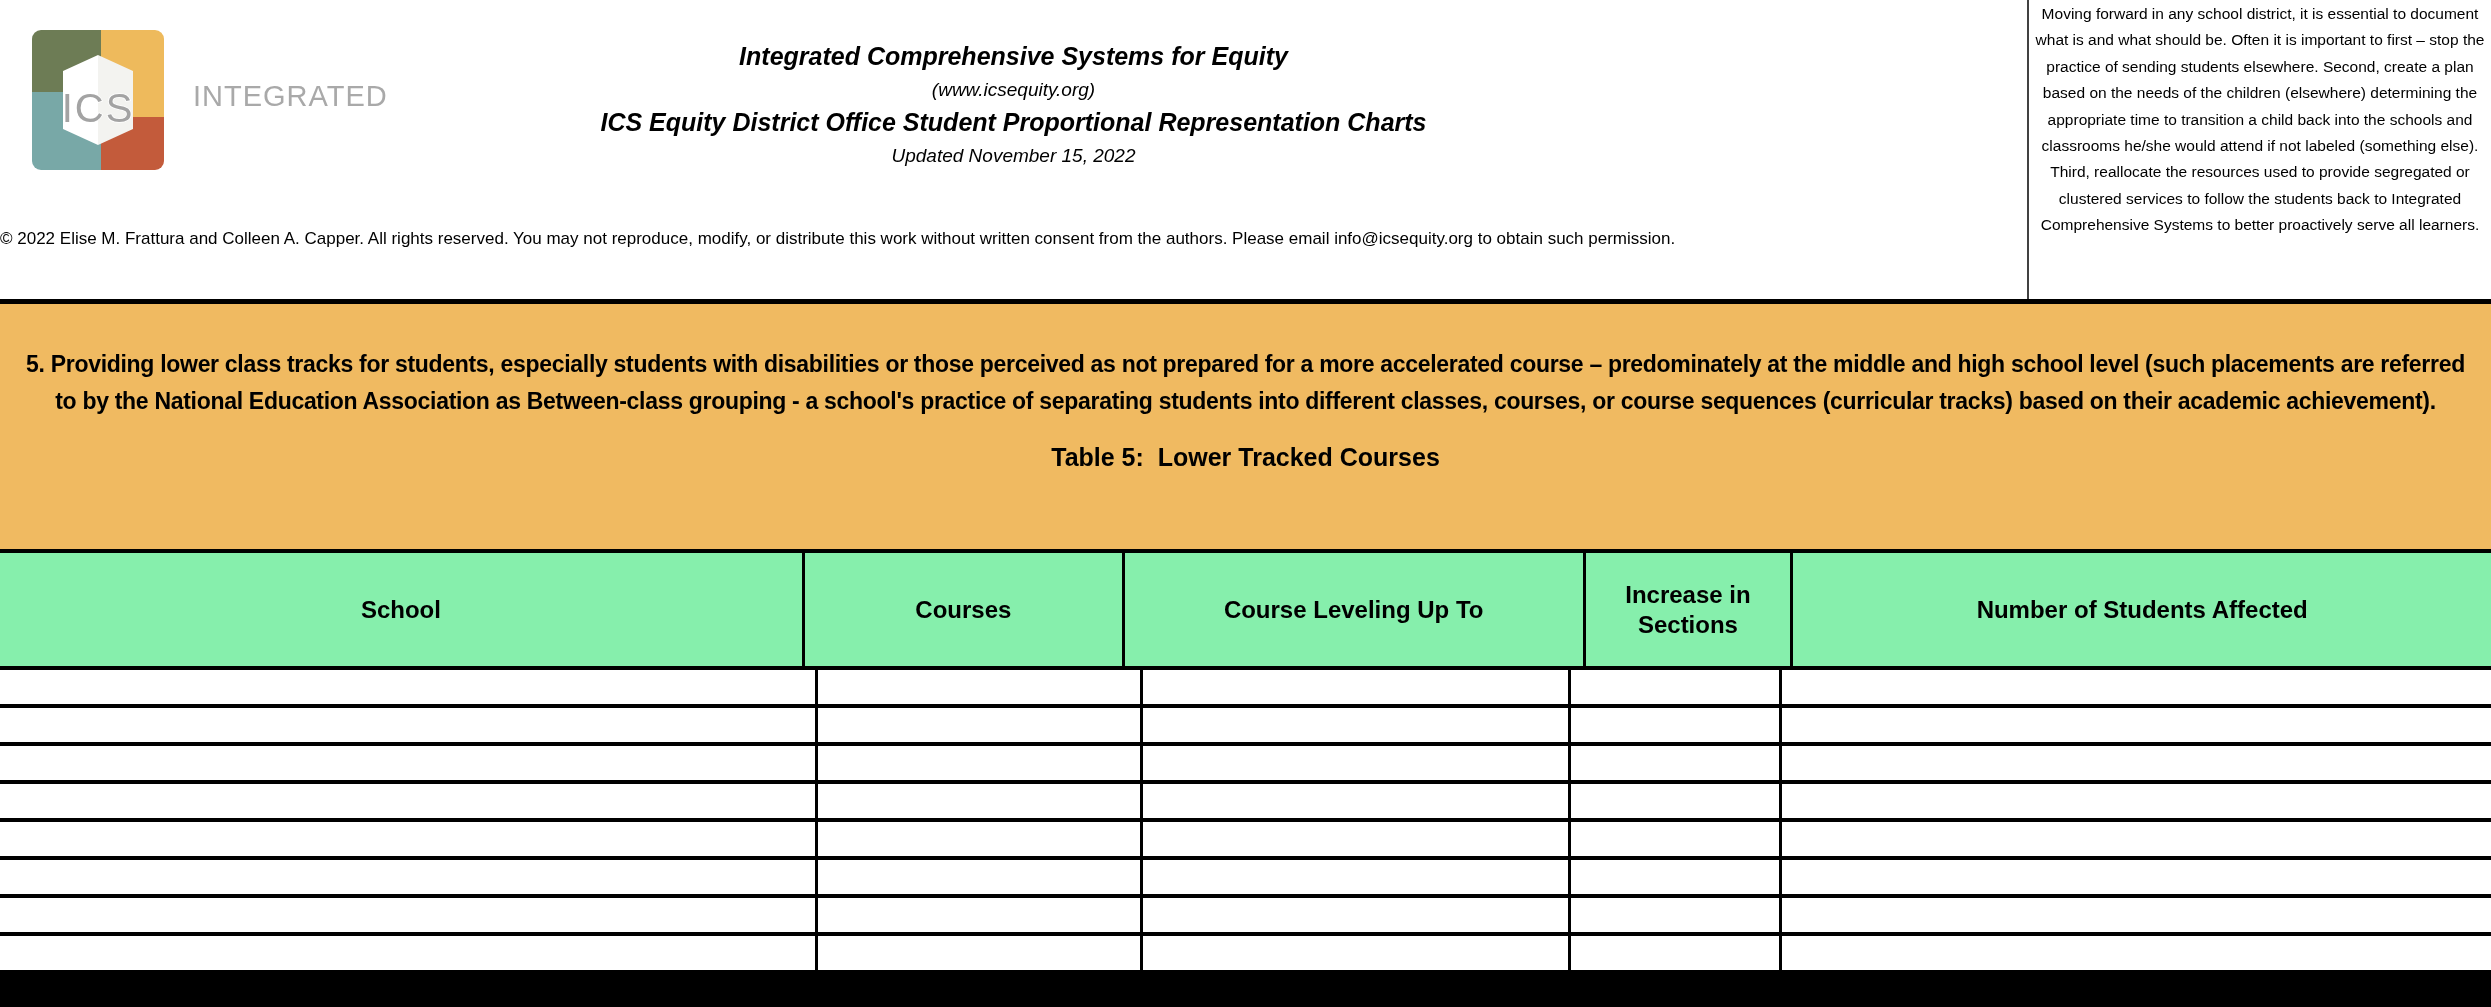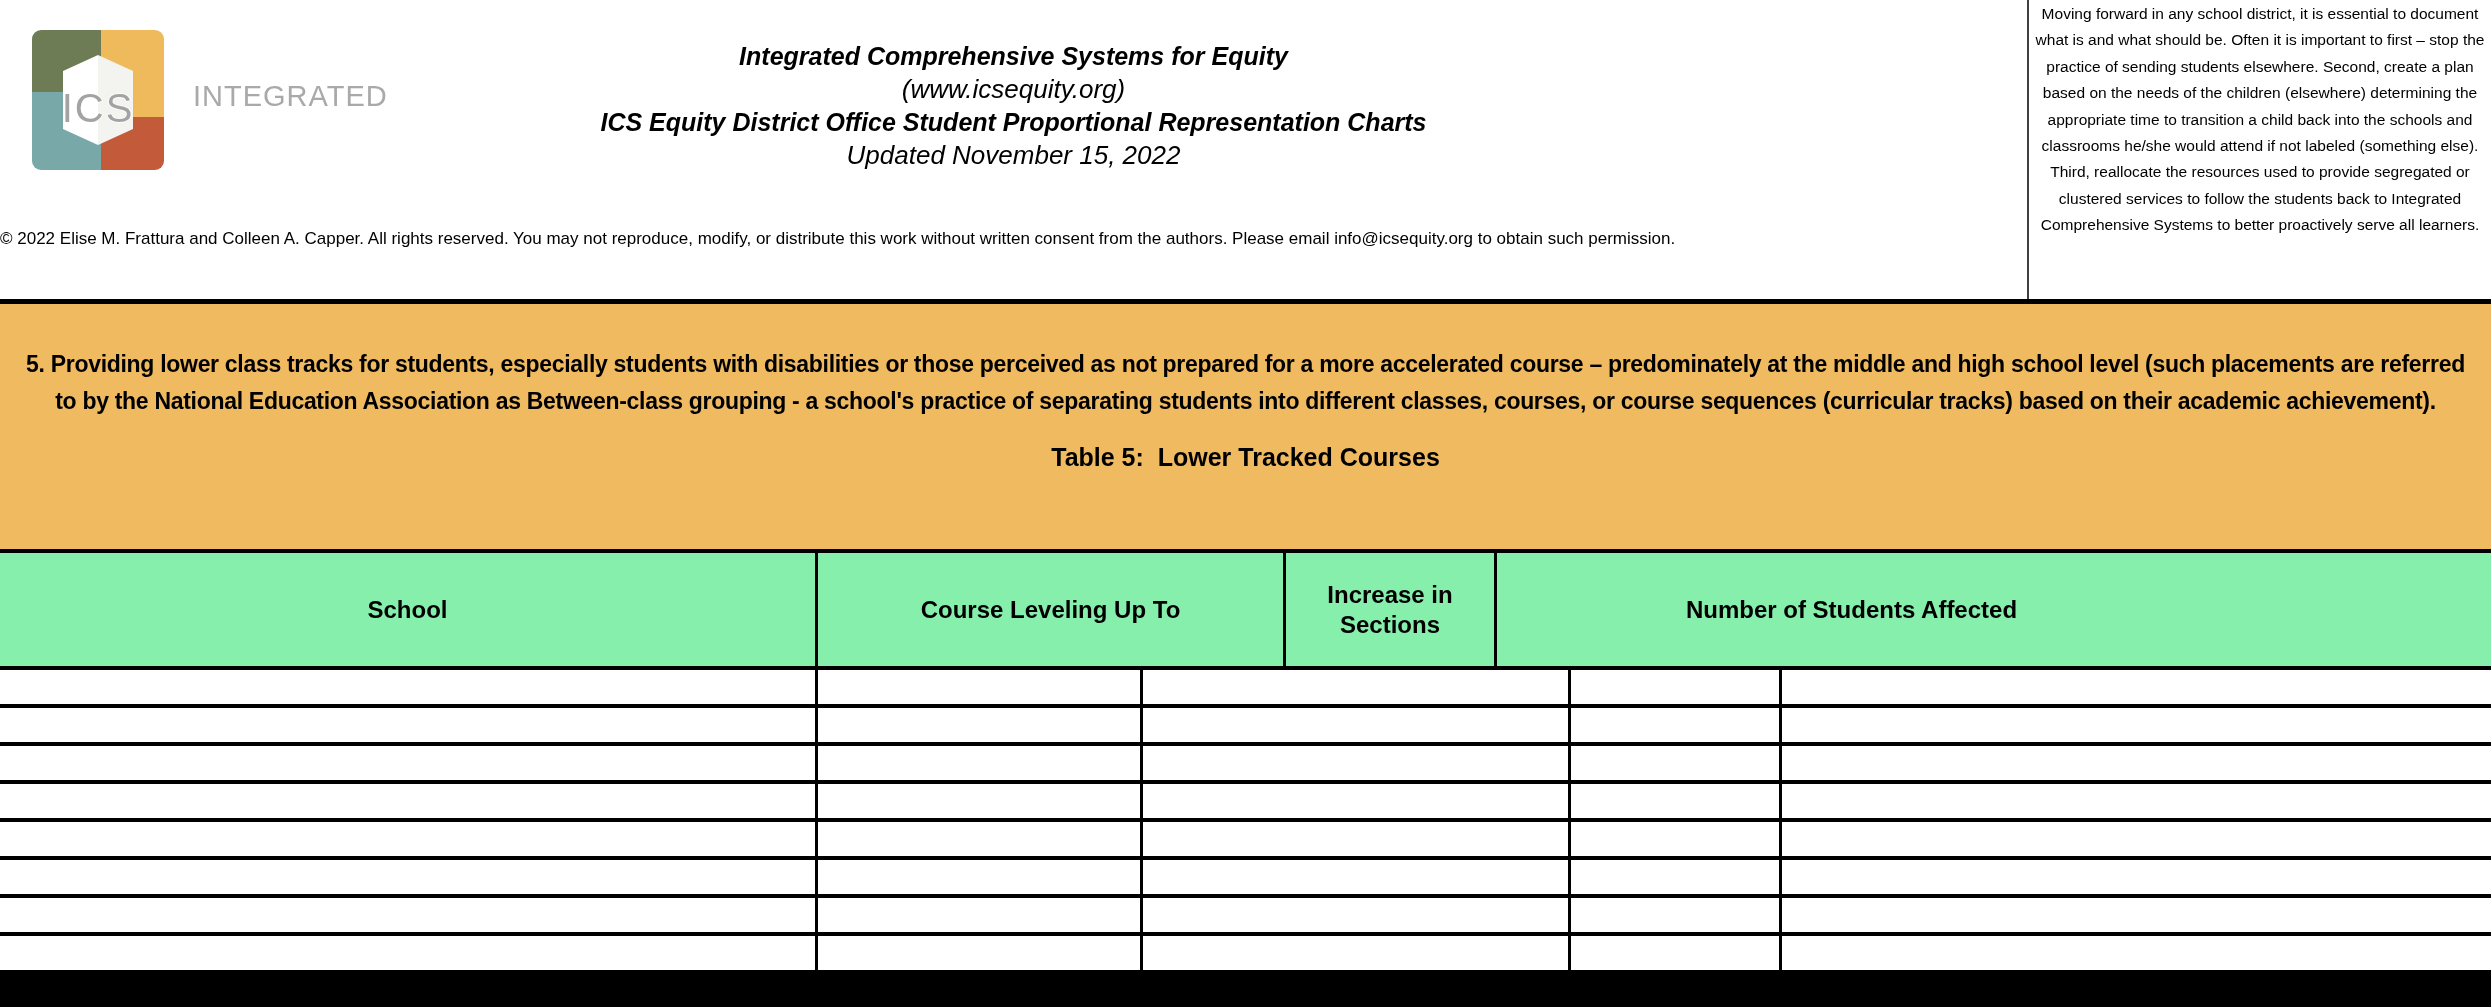--- a/index.html
+++ b/index.html
@@ -18,21 +18,21 @@
   .q-amber{left:52%;top:0;width:48%;height:62%;}
   .q-rust{left:52%;top:62%;width:48%;height:38%;}
   .logo svg{position:absolute;left:0;top:0;}
   .wordmark{
     position:absolute;left:193px;top:50px;
     font-size:29px;line-height:37px;letter-spacing:1px;
     color:#a9a9a9;font-weight:400;white-space:nowrap;margin-top:28px;
   }
   .title-block{position:absolute;left:0;top:40px;width:2027px;text-align:center;line-height:33px;font-style:italic;}
   .tb-bold{font-weight:700;font-size:25px;}
-  .tb-reg{font-weight:400;font-size:26px;}
+  .tb-reg{font-weight:400;font-size:19px;}
   .copyright{
     position:absolute;left:0;top:229px;width:2027px;
     font-size:17px;
   }
   .side-note{
     position:absolute;left:2027px;top:0;width:464px;height:300px;
     box-sizing:border-box;border-left:2px solid #414141;
     padding:1px 6px 0;
     font-size:15.5px;line-height:26.4px;text-align:center;
     white-space:pre-wrap;overflow:hidden;
@@ -105,20 +105,21 @@
   <div class="rule"></div>
 
   <div class="banner" id="banner" style="background: rgb(240, 186, 97);">
     <div class="banner-par">5. Providing lower class tracks for students, especially students with disabilities or those perceived as not prepared for a more accelerated course – predominately at the middle and high school level (such placements are referred to by the National Education Association as Between-class grouping - a school's practice of separating students into different classes, courses, or course sequences (curricular tracks) based on their academic achievement).</div>
     <div class="banner-title">Table 5:  Lower Tracked Courses</div>
   </div>
 
   <div class="tbl">
     <div class="thead" id="thead">
         <div class="th" style="width: 818px;">School</div>
+        <div class="th" style="width: 325px;">Courses</div>
         <div class="th" style="width: 468px;">Course Leveling Up To</div>
         <div class="th" style="width: 211px;">Increase in Sections</div>
         <div class="th" style="width: 709px;">Number of Students Affected</div>
       </div>
     <div id="tbody">
         <div class="tr">
           <div class="td" style="width: 818px;"></div>
           <div class="td" style="width: 325px;"></div>
           <div class="td" style="width: 428px;"></div>
           <div class="td" style="width: 211px;"></div>

